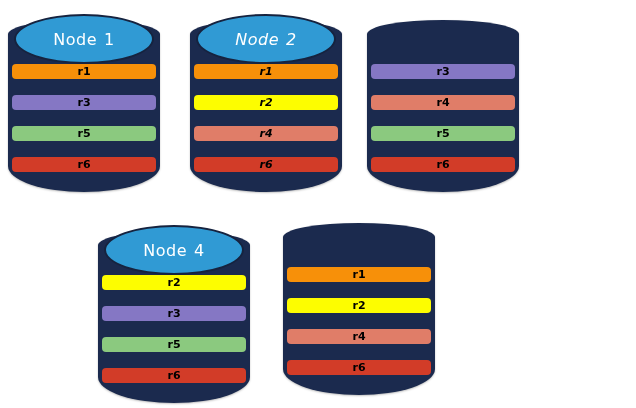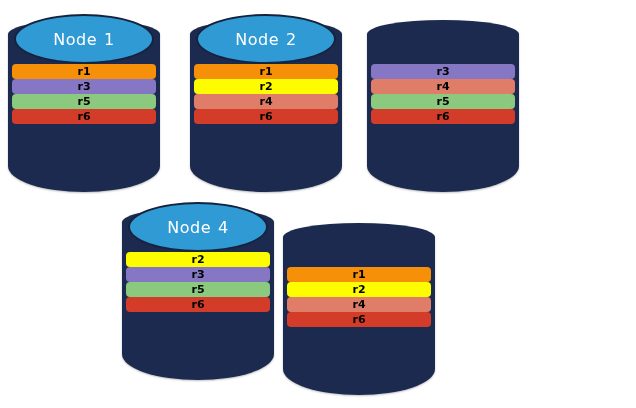--- a/index.html
+++ b/index.html
@@ -62,21 +62,21 @@
   }
   .replicas {
     position: absolute;
     left: 0;
     top: 58px;
     width: 152px;
     padding: 0 4px;
     box-sizing: border-box;
     display: flex;
     flex-direction: column;
-    gap: 0;
+    gap: 16px;
   }
   .replica {
     height: 15px;
     border-radius: 4px;
     display: flex;
     align-items: center;
     justify-content: center;
     font-size: 11px;
     font-weight: bold;
     color: #000000;
@@ -102,21 +102,21 @@
         </div>
       <div class="replica" style="background: rgb(139, 201, 127);">
           <span>r5</span>
         </div>
       <div class="replica" style="background: rgb(210, 60, 40);">
           <span>r6</span>
         </div>
     </div>
   </div>
 
-  <div class="node" style="left:190px; top:6px;">
+  <div class="node" style="left:190px; top:6px;font-style:italic;">
     <div class="cyl-body"></div>
     <div class="cyl-top">
       <div class="node-label"><span>Node</span><span class="num">2</span></div>
     </div>
     <div class="replicas">
       <div class="replica" style="background: rgb(247, 144, 9);">
           <span>r1</span>
         </div>
       <div class="replica" style="background: rgb(253, 253, 0);">
           <span>r2</span>
@@ -141,21 +141,21 @@
         </div>
       <div class="replica" style="background: rgb(139, 201, 127);">
           <span>r5</span>
         </div>
       <div class="replica" style="background: rgb(210, 60, 40);">
           <span>r6</span>
         </div>
     </div>
   </div>
 
-  <div class="node" style="left:98px; top:194px;margin-left:24px;">
+  <div class="node" style="left:98px; top:217px;">
     <div class="cyl-body"></div>
     <div class="cyl-top">
       <div class="node-label"><span>Node</span><span class="num">4</span></div>
     </div>
     <div class="replicas">
       <div class="replica" style="background: rgb(253, 253, 0);">
           <span>r2</span>
         </div>
       <div class="replica" style="background: rgb(133, 119, 196);">
           <span>r3</span>

